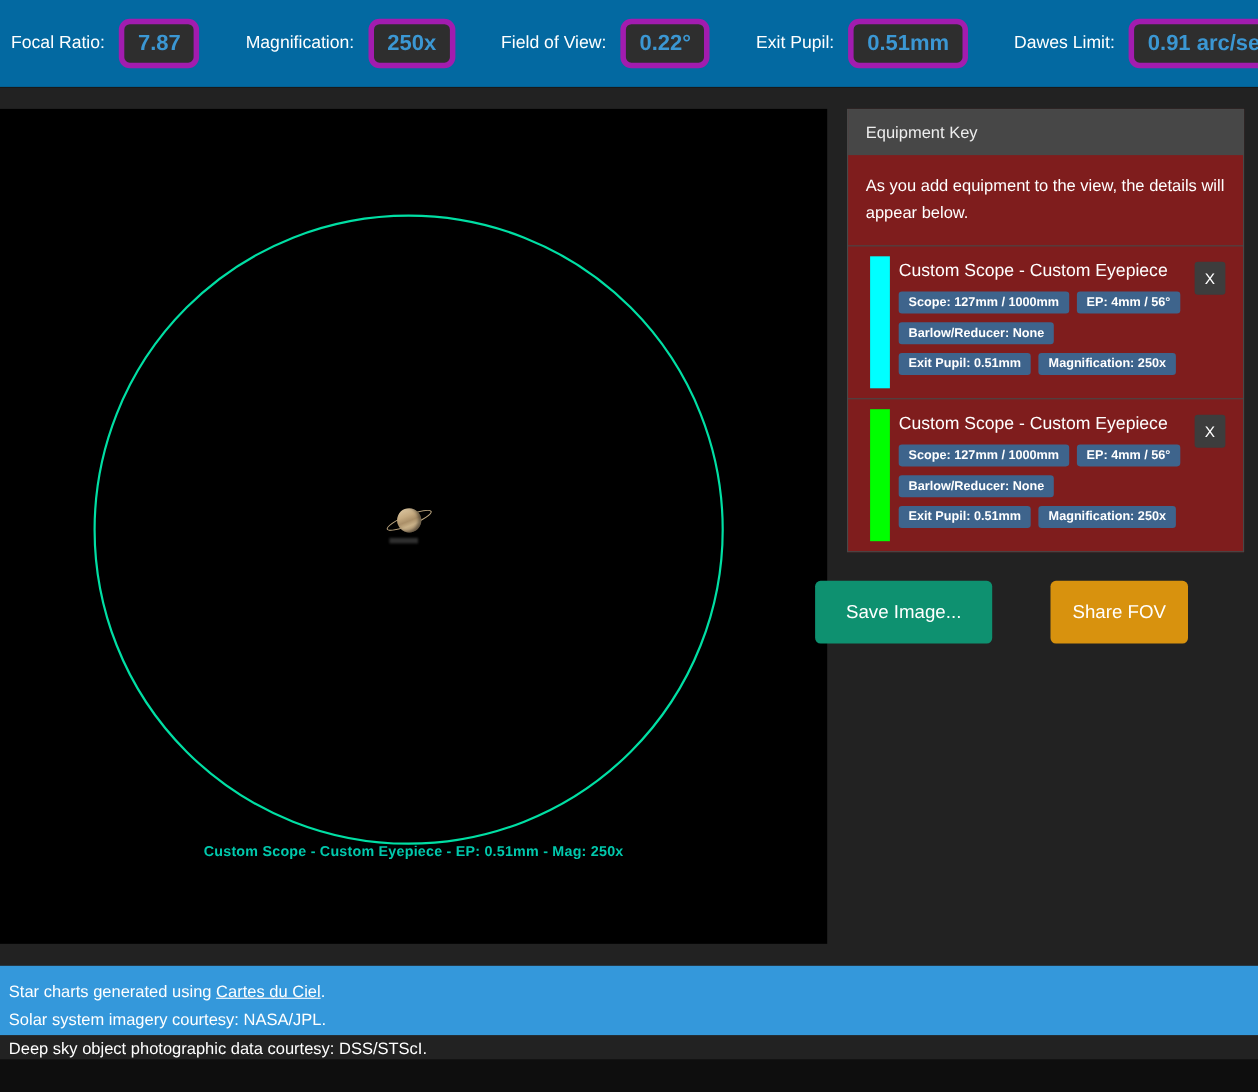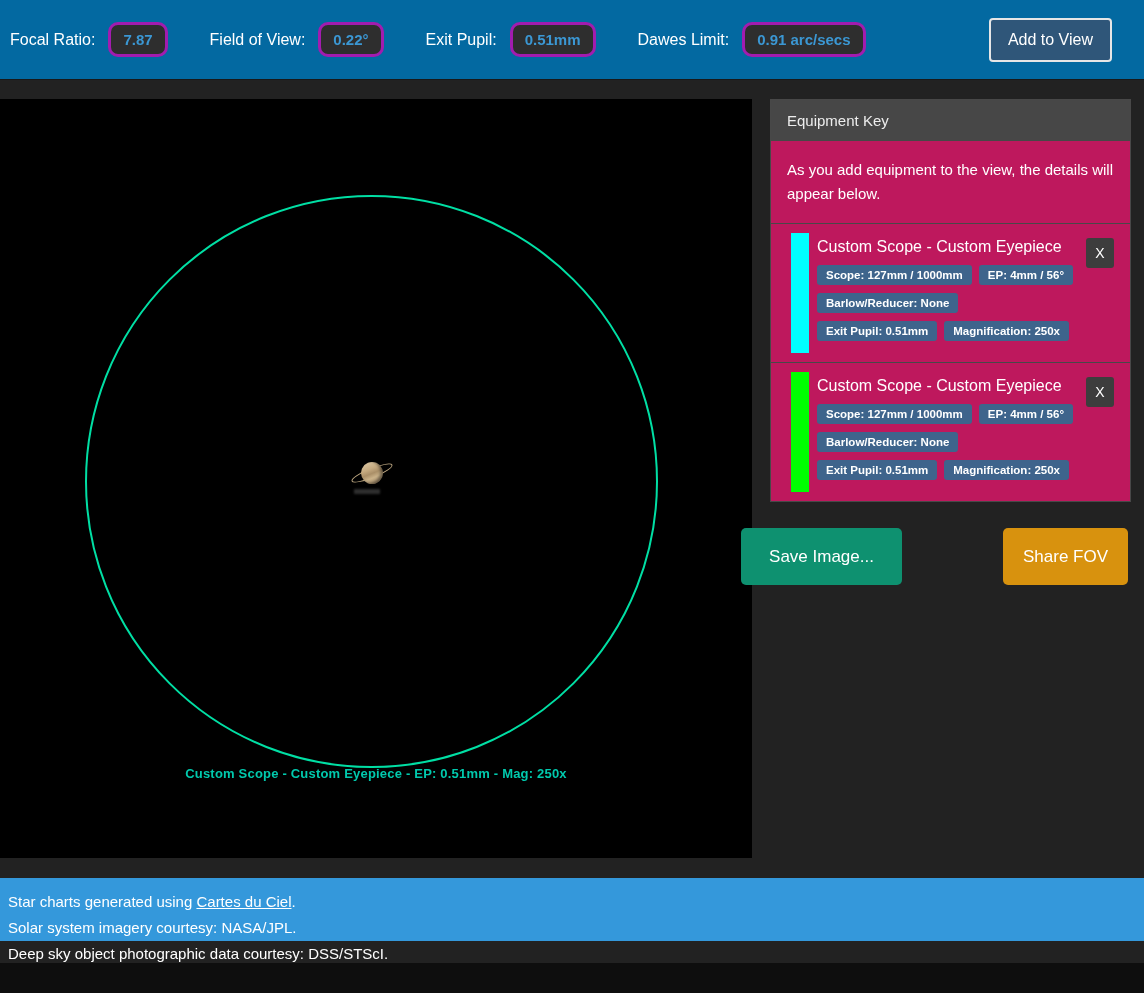--- a/index.html
+++ b/index.html
@@ -5,22 +5,22 @@
   * { margin:0; padding:0; box-sizing:border-box; }
   body { background:#222; font-family:"Liberation Sans", sans-serif; }
   #app { position:relative; width:1144px; height:993px; background:#222; overflow:hidden; }
 
   
   .toolbar { position:absolute; top:0; left:0; width:100%; height:80px;
              background:#0369a1; border-bottom:1px solid #191919;
              display:flex; align-items:center; padding:0 32px 0 10px; }
   .stat { display:flex; align-items:center; margin-right:42px; }
   .stat-label { color:#fff; font-size:16px; margin-right:13px; white-space:nowrap; }
-  .stat-value { color:#3b97d3; font-weight:bold; font-size:15px; padding:6px 12px;
-                border:3px solid #a21caf; border-radius:10px; background:#2e2e2e;
+  .stat-value { color:#3b97d3; font-weight:bold; font-size:20px; padding:6px 12px;
+                border:5px solid #a21caf; border-radius:10px; background:#2e2e2e;
                 min-width:44px; text-align:center; white-space:nowrap; }
   .add-btn { margin-left:auto; background:#2f5679; color:#fff; font-size:16px;
              font-family:inherit; padding:11px 17px; border:2px solid #e6e6e6;
              border-radius:4px; cursor:pointer; white-space:nowrap; }
 
   
   .chart { position:absolute; left:0; top:99px; width:752px; height:759px; background:#000; }
   .fov-circle { position:absolute; left:85px; top:96px; width:573px; height:573px;
                 border:2px solid #00dfa4; border-radius:50%; }
   .chart-caption { position:absolute; left:0; top:667px; width:752px; text-align:center;
@@ -29,57 +29,61 @@
             transform:rotate(-22deg); }
   .saturn-ring { position:absolute; left:0; top:10px; width:44px; height:10px;
                  border:1px solid #bda781; border-radius:50%; }
   .saturn-body { position:absolute; left:11px; top:4px; width:22px; height:22px; border-radius:50%;
                  background:linear-gradient(180deg,#d8c29c 0%,#c6ab81 30%,#aa8f68 52%,#cab289 72%,#b19774 100%);
                  box-shadow:inset -2px -2px 3px rgba(0,0,0,.45); }
   .saturn-smudge { position:absolute; left:354px; top:390px; width:26px; height:5px;
                    background:#3a3a3a; filter:blur(1px); opacity:.8; }
 
   
-  .panel { position:absolute; left:770px; top:99px; width:361px; background:#be185d;
+  .panel { position:absolute; left:770px; top:99px; width:361px; background:#7f1d1d;
            border:1px solid #484848; }
   .panel-header { background:#474747; padding:12px 16px; color:#ededed; font-size:15px; }
   .panel-intro { padding:17px 16px; color:#fff; font-size:15px; line-height:24px; }
   .equip-card { border-top:1px solid #484848; position:relative;
                 padding:12px 50px 6px 46px; min-height:139px; }
   .color-bar { position:absolute; left:20px; top:9px; bottom:9px; width:18px; background:#0ff; }
   .equip-title { color:#fff; font-size:16px; font-weight:normal; margin:2px 0 9px; }
   .badge { display:inline-block; background:#3e648c; color:#fff; font-size:11.5px;
            font-weight:bold; padding:4px 9px; border-radius:3px; margin:0 7px 8px 0;
            white-space:nowrap; }
   .remove-btn { position:absolute; right:16px; top:14px; width:28px; height:30px;
                 background:#3d3d3d; color:#fff; border:none; border-radius:3px;
                 font-size:14px; font-family:inherit; cursor:pointer; }
 
   
   .action-btn { position:absolute; top:528px; height:57px; border:none; border-radius:5px;
                 color:#fff; font-size:17px; font-family:inherit; cursor:pointer; }
   .save-btn { left:741px; width:161px; background:#0e9170; }
-  .share-btn { left:955px; width:125px; background:#d8920e;margin-left:48px; }
+  .share-btn { left:955px; width:125px; background:#d8920e; }
 
   
   .footer { position:absolute; left:0; top:878px; width:100%; height:63px;
             background:#3498db; padding:11px 8px; color:#fff; font-size:15px; }
   .footer-line { line-height:26px; }
   .footer-link { color:#fff; text-decoration:underline; cursor:pointer; }
   .bottom-strip { position:absolute; left:0; top:963px; width:100%; height:30px; background:#0e0e0e; }
 </style>
 </head>
 <body>
 
 <div id="app">
 
   <div class="toolbar">
     <div class="stat">
       <span class="stat-label">Focal Ratio:</span>
       <span class="stat-value" style="color: rgb(59, 151, 211);">7.87</span>
+    </div>
+    <div class="stat">
+      <span class="stat-label">Magnification:</span>
+      <span class="stat-value" style="color: rgb(59, 151, 211);">250x</span>
     </div>
     <div class="stat">
       <span class="stat-label">Field of View:</span>
       <span class="stat-value" style="color: rgb(59, 151, 211);">0.22°</span>
     </div>
     <div class="stat">
       <span class="stat-label">Exit Pupil:</span>
       <span class="stat-value" style="color: rgb(59, 151, 211);">0.51mm</span>
     </div>
     <div class="stat">

